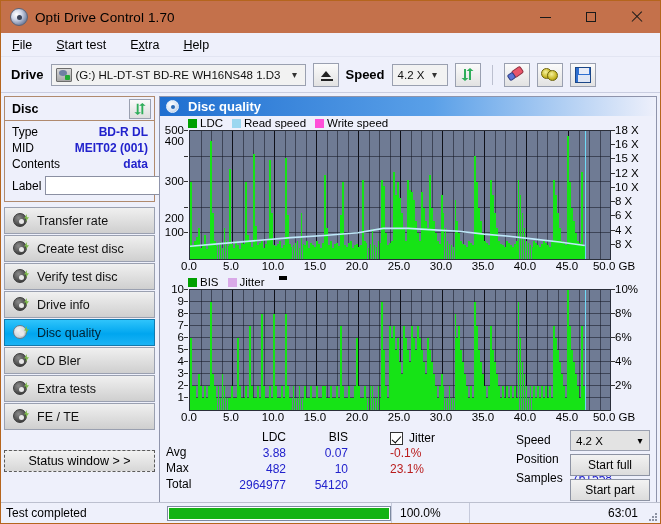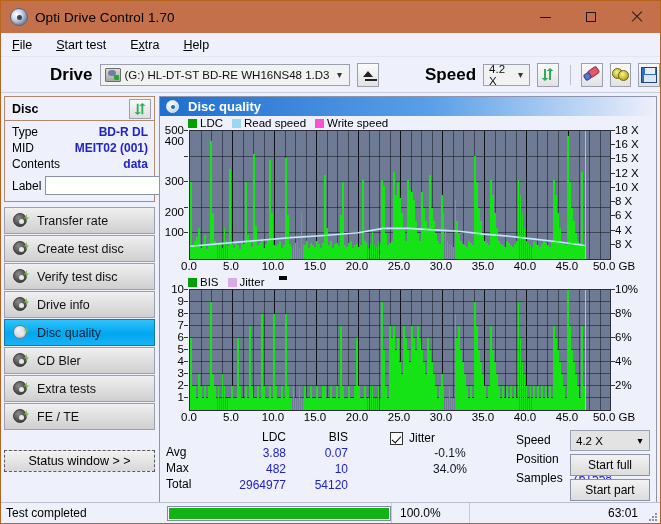--- a/index.html
+++ b/index.html
@@ -58,21 +58,21 @@
     padding-left:8px; gap:18px; border-bottom:1px solid #e2e5f2;
   }
   .menu-item { font-size:12.5px; color:#000; padding:2px 3px; cursor:default; }
   .menu-item u { text-decoration:underline; }
 
   
   .drivebar {
     height:36px; background:#eef0fb; display:flex; align-items:center;
     padding-left:10px; gap:7px; border-bottom:1px solid #c9cde0;
   }
-  .lbl-bold { font-weight:bold; font-size:17px; color:#000;margin-left:39px; }
+  .lbl-bold { font-weight:bold; font-size:13px; color:#000; }
   .combo {
     height:22px; background:#f2f2f2; border:1px solid #9aa0b0;
     display:flex; align-items:center; position:relative;
     font-size:11.5px; color:#111;
   }
   .combo .carat {
     width:20px; display:flex; align-items:center; justify-content:center;
     color:#333; font-size:10px;
   }
   .combo-drive { width:255px; padding-left:4px; }
@@ -236,21 +236,21 @@
   .num { color:#2222cc; text-align:right; }
   .stats-grid { display:grid; grid-template-columns:68px 62px; }
   .stats-grid div { height:16px; }
   .jitter-block { margin-left:42px; width:120px; }
   .jitter-head { display:flex; align-items:center; gap:6px; height:16px; }
   .chk { width:13px;height:13px;border:1px solid #333; background:#fff; position:relative; }
   .chk::after{
     content:""; position:absolute; left:3px; top:1px; width:4px;height:8px;
     border:solid #000; border-width:0 1.6px 1.6px 0; transform:rotate(42deg);
   }
-  .jit-val { color:#0f172a; text-align:center; height:16px; }
+  .jit-val { color:#b91c1c; text-align:left; height:16px; }
   .sp-block { margin-left:6px; }
   .sp-row { display:flex; height:19px; align-items:center; }
   .sp-k { width:56px; }
   .sp-v { color:#2222cc; width:74px; text-align:left; }
   .btn-col { position:absolute; right:6px; top:4px; width:80px; }
   .combo-small {
     height:21px; border:1px solid #9aa0b0; background:#e3e3e3; display:flex; align-items:center;
     padding-left:5px; font-size:11.5px; justify-content:space-between; margin-bottom:3px;
   }
   .combo-small .carat{ width:18px; text-align:center; font-size:10px;}
@@ -475,21 +475,21 @@
                 </span>
               <span class="lg">
                   <i class="sw" style="background:#ff4fd8"></i>
                   <span>Write speed</span>
                 </span>
             </div>
             <div class="plot-area" id="plot-area-0" style="height:130px;">
               <div class="yaxis-l" id="yl-0" style="left:0;width:28px;height:130px;">
                   <div class="ytick" style="top: 102.4px;">100</div>
                   <div class="tickline" style="top: 102.4px; right: 0px;"></div>
-                  <div class="ytick" style="top: 82px;">200</div>
+                  <div class="ytick" style="top: 88px;">200</div>
                   <div class="tickline" style="top: 76.8px; right: 0px;"></div>
                   <div class="ytick" style="top: 51.2px;">300</div>
                   <div class="tickline" style="top: 51.2px; right: 0px;"></div>
                   <div class="ytick" style="top: 11px;">400</div>
                   <div class="tickline" style="top: 25.6px; right: 0px;"></div>
                   <div class="ytick" style="top: 0px;">500</div>
                   <div class="tickline" style="top: 0px; right: 0px;"></div>
                 </div>
               <div class="plot" id="plot-0" style="left:29px; right:45px; top:0; height:130px;">
                   <div class="grid-v" style="left: 2.5%;"></div>
@@ -1107,21 +1107,21 @@
             <div class="num">2964977</div>
             <div class="num">54120</div>
           </div>
 
           <div class="jitter-block">
             <div class="jitter-head">
               <span class="chk"></span>
               <span>Jitter</span>
             </div>
             <div class="jit-val">-0.1%</div>
-            <div class="jit-val">34.0%</div>
+            <div class="jit-val">23.1%</div>
           </div>
 
           <div class="sp-block">
             <div class="sp-row">
               <span class="sp-k">Speed</span>
               <span class="sp-v">1.75 X</span>
             </div>
             <div class="sp-row">
               <span class="sp-k">Position</span>
               <span class="sp-v">47731 MB</span>

